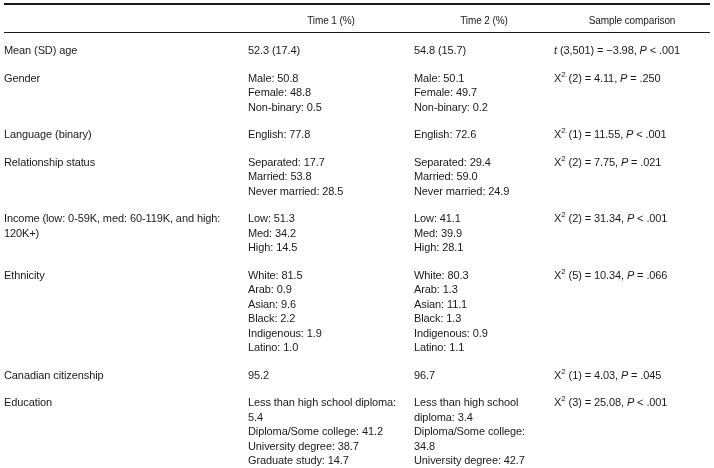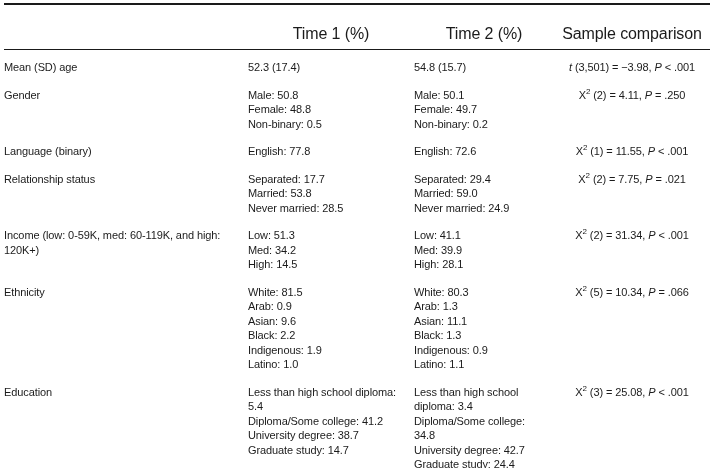--- a/index.html
+++ b/index.html
@@ -31,34 +31,34 @@
     table-layout: fixed;
     border-top: 2px solid #1a1a1a;
     border-bottom: 2px solid #1a1a1a;
   }
   col.c1 { width: 244px; }
   col.c2 { width: 166px; }
   col.c3 { width: 140px; }
   col.c4 { width: 156px; }
   thead th {
     font-weight: normal;
-    font-size: 16px;
+    font-size: 10px;
     text-align: center;
-    padding: 20px 0 6px 0;
+    padding: 10px 0 6px 0;
     border-bottom: 1px solid #1a1a1a;
     letter-spacing: -0.1px;
   }
   tbody td {
     font-size: 11px;
     line-height: 14.5px;
     vertical-align: top;
     padding: 10px 8px 3px 0;
     letter-spacing: -0.1px;
   }
-  tbody td.c-comp { padding-right: 0; text-align: center; }
+  tbody td.c-comp { padding-right: 0; }
   sup {
     font-size: 8px;
     line-height: 0;
     vertical-align: super;
   }
   em { font-style: italic; }
 </style>
 </head>
 <body>
 
@@ -157,20 +157,30 @@
             <div>White: 80.3</div>
             <div>Arab: 1.3</div>
             <div>Asian: 11.1</div>
             <div>Black: 1.3</div>
             <div>Indigenous: 0.9</div>
             <div>Latino: 1.1</div>
           </td>
           <td class="c-comp">X<sup>2</sup> (5) = 10.34, <em>P</em> = .066</td>
         </tr>
         <tr>
+          <td class="c-label">Canadian citizenship</td>
+          <td class="c-data">
+            <div>95.2</div>
+          </td>
+          <td class="c-data">
+            <div>96.7</div>
+          </td>
+          <td class="c-comp">X<sup>2</sup> (1) = 4.03, <em>P</em> = .045</td>
+        </tr>
+        <tr>
           <td class="c-label">Education</td>
           <td class="c-data">
             <div>Less than high school diploma: 5.4</div>
             <div>Diploma/Some college: 41.2</div>
             <div>University degree: 38.7</div>
             <div>Graduate study: 14.7</div>
           </td>
           <td class="c-data">
             <div>Less than high school diploma: 3.4</div>
             <div>Diploma/Some college: 34.8</div>

